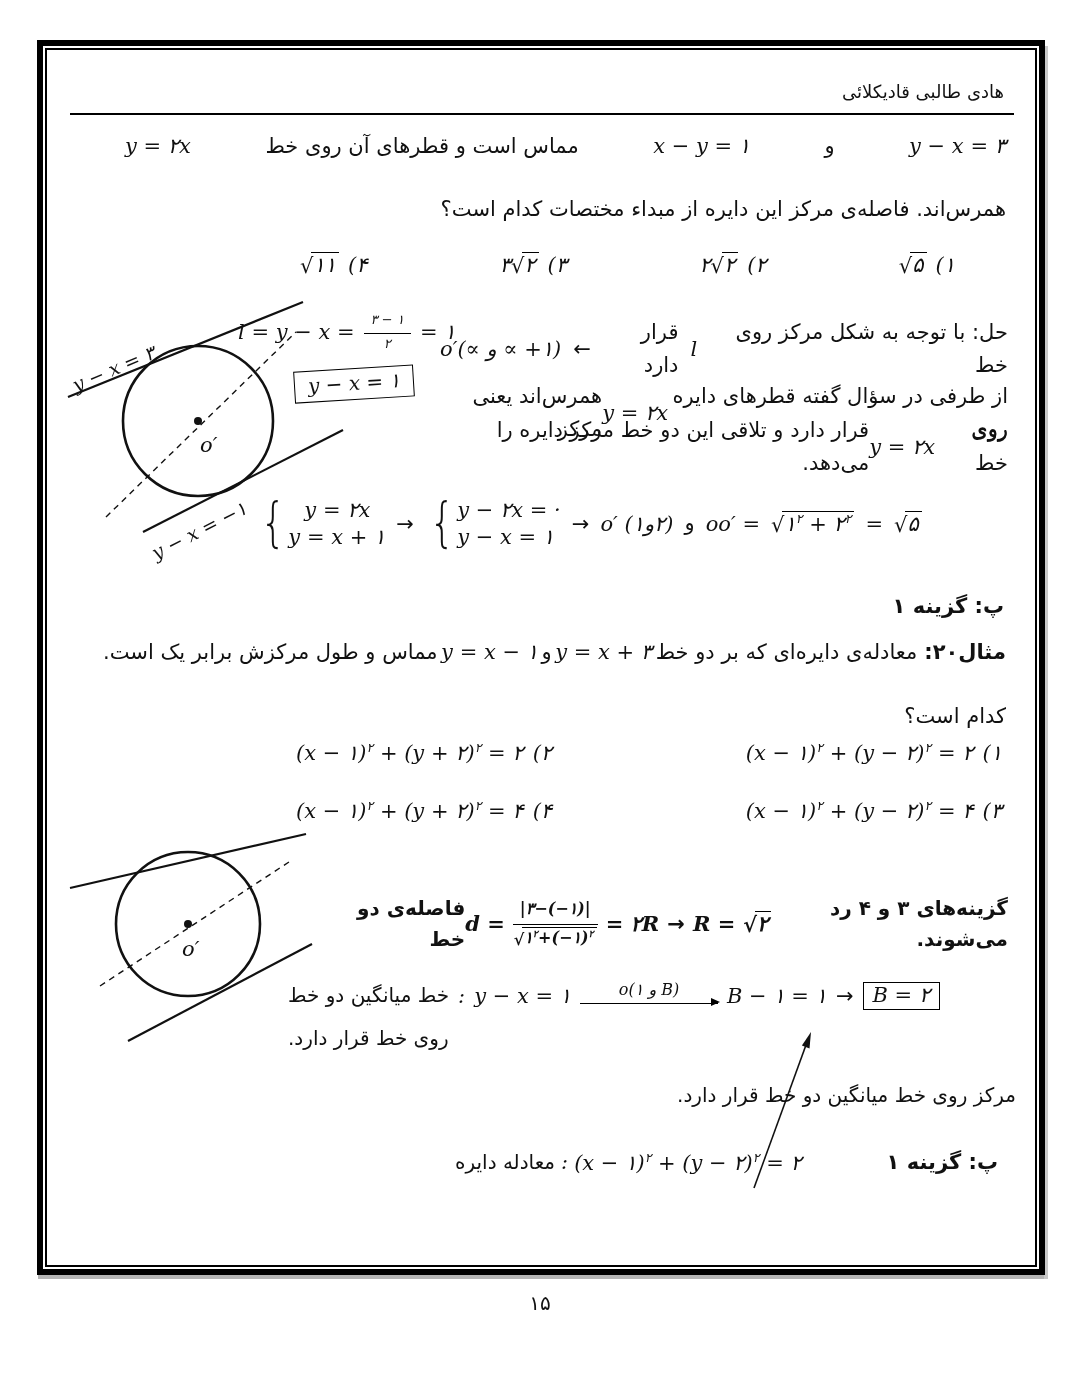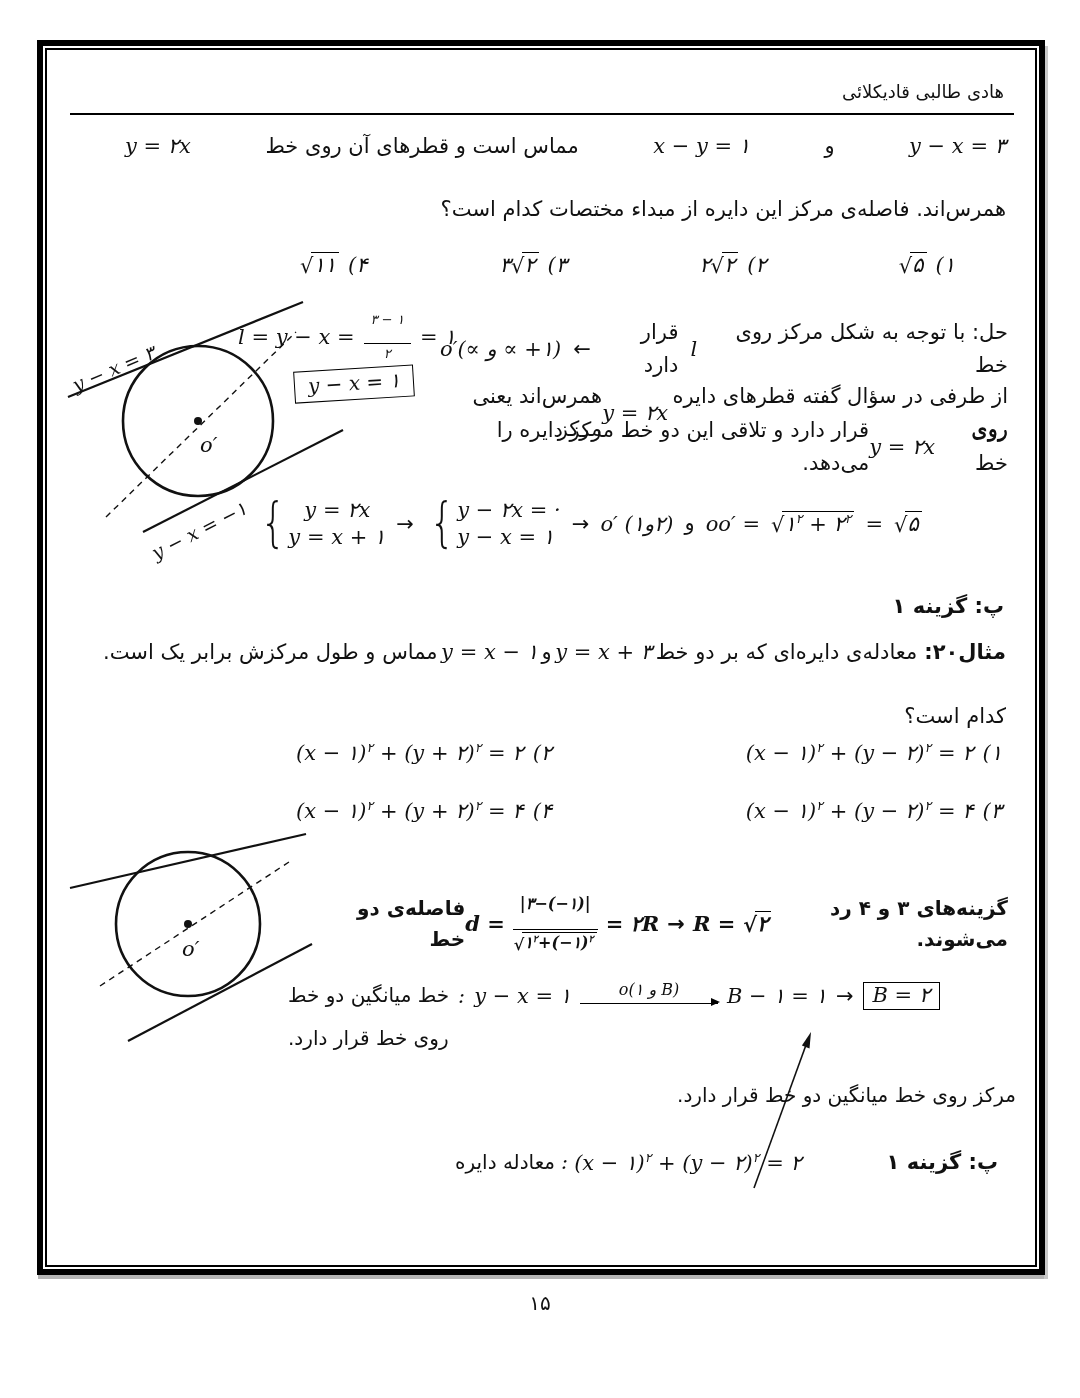--- a/index.html
+++ b/index.html
@@ -13,21 +13,21 @@
   .fa{direction:rtl;unicode-bidi:isolate;font-size:21px;line-height:1.55;}
   .fa-sm{font-size:20px;}
   .b{font-weight:bold;}
   .m{direction:ltr;unicode-bidi:bidi-override;font-family:"DejaVu Serif","DejaVu Sans",serif;
      font-style:italic;font-size:21px;white-space:pre;}
   sup{font-size:0.60em;font-style:italic;}
   .rsign{display:inline-block;transform:translateY(1px);margin-right:-2px;}
   .ov{display:inline-block;border-top:1.7px solid #000;padding:0 3px 0 2px;line-height:1.15;}
   .frac{display:inline-flex;flex-direction:column;align-items:center;vertical-align:middle;
         font-size:0.82em;line-height:1.15;}
-  .frac .fn{border-bottom:1.6px solid #000;padding:0 7px 16px;}
+  .frac .fn{border-bottom:1.6px solid #000;padding:0 7px 6px;}
   .frac .fd{padding-top:2px;}
   .sys{display:inline-flex;align-items:center;}
   .brace{font-family:"DejaVu Sans",sans-serif;font-size:54px;font-weight:200;line-height:0.9;
          transform:scaleX(0.75);margin-right:-2px;font-style:normal;}
   .syslines{display:flex;flex-direction:column;gap:3px;align-items:flex-start;}
   .bx{border:1.8px solid #000;padding:0 9px 2px;}
   .bx2{display:inline-block;border:1.8px solid #000;padding:2px 13px 4px;transform:rotate(-3.5deg);}
   .larrow{display:inline-flex;flex-direction:column;align-items:center;}
   .larrow .lbl{font-size:16px;}
   .aline{width:138px;height:0;border-top:1.8px solid #000;position:relative;margin-top:4px;margin-bottom:7px;}

